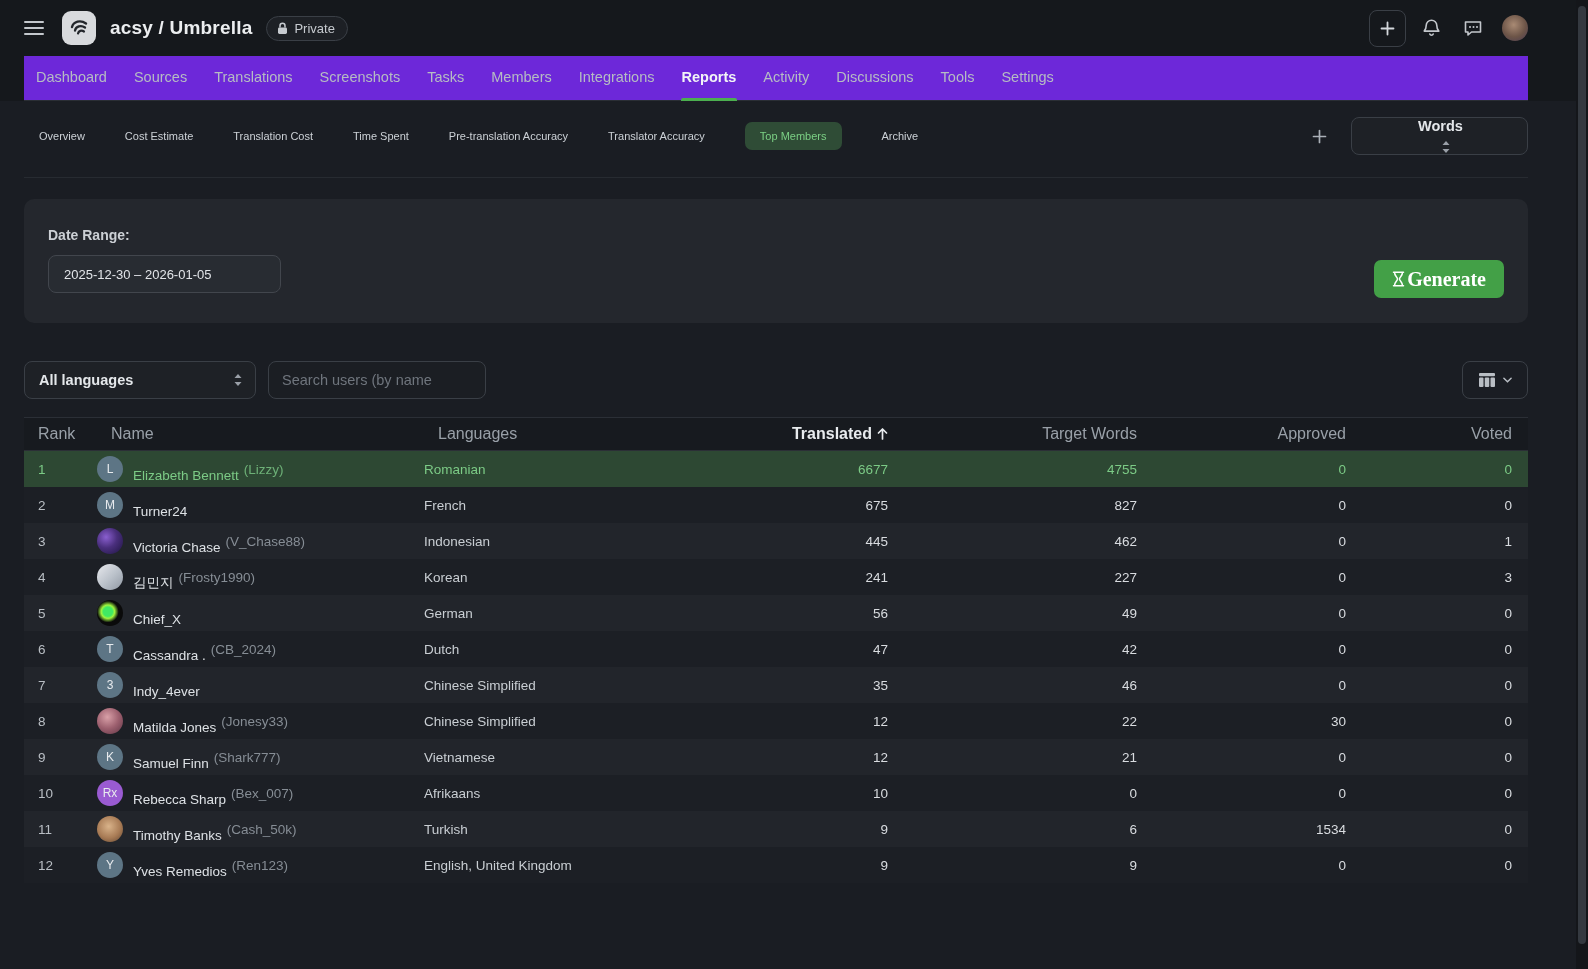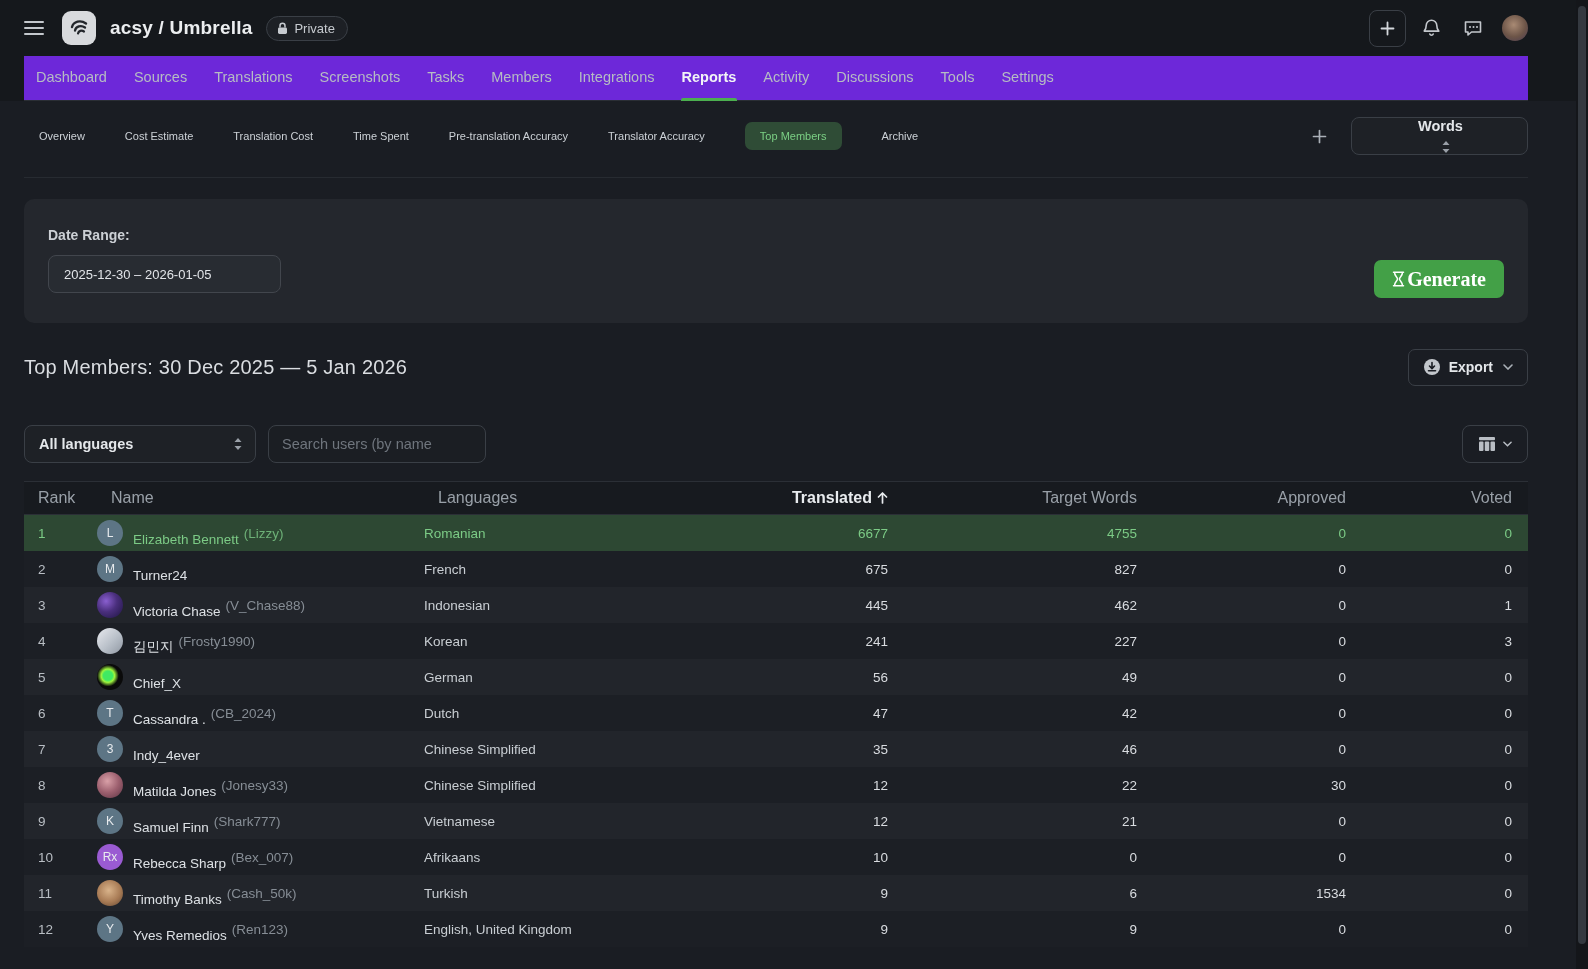--- a/index.html
+++ b/index.html
@@ -201,36 +201,20 @@
     <div class="panel-label">Date Range:</div>
     <div class="date-input">2025-12-30 – 2026-01-05</div>
     <button class="btn-generate">
       <svg width="13" height="16" viewBox="0 0 13 16">
         <path d="M1.5 1.2 h10 M1.5 14.8 h10 M2.5 1.2 c0 4 3 4.6 3 6.8 c0 2.2 -3 2.8 -3 6.8 M10.5 1.2 c0 4 -3 4.6 -3 6.8 c0 2.2 3 2.8 3 6.8" stroke="#ffffff" stroke-width="1.5" fill="none" stroke-linecap="round"></path>
       </svg>
       <span>Generate</span>
     </button>
   </section>
 
-  <div class="title-row">
-    <h1 class="rep-title">Top Members: 30 Dec 2025 — 5 Jan 2026</h1>
-    <button class="btn-export">
-      <svg width="18" height="18" viewBox="0 0 18 18">
-        <circle cx="9" cy="9" r="8" fill="#c3c7cc"></circle>
-        <path d="M9 4.5 V10 M6.5 8 L9 10.6 L11.5 8" stroke="#1a1d23" stroke-width="1.6" fill="none" stroke-linecap="round" stroke-linejoin="round"></path>
-        <path d="M5.5 12.8 h7" stroke="#1a1d23" stroke-width="1.6" stroke-linecap="round"></path>
-      </svg>
-      <span>Export</span>
-      <span class="caret">
-        <svg width="10" height="6" viewBox="0 0 10 6">
-            <path d="M1 1 L5 5 L9 1" stroke="#aab0b7" stroke-width="1.6" fill="none" stroke-linecap="round"></path>
-          </svg>
-      </span>
-    </button>
-  </div>
 
   <div class="filters">
     <div class="select sel-langs">
       <span>All languages</span>
       <span class="sel-arrows">
         <svg width="10" height="14" viewBox="0 0 10 14">
             <path d="M5 1 L8.5 5 H1.5 Z" fill="#9aa0a8"></path>
             <path d="M5 13 L1.5 9 H8.5 Z" fill="#9aa0a8"></path>
           </svg>
       </span>

